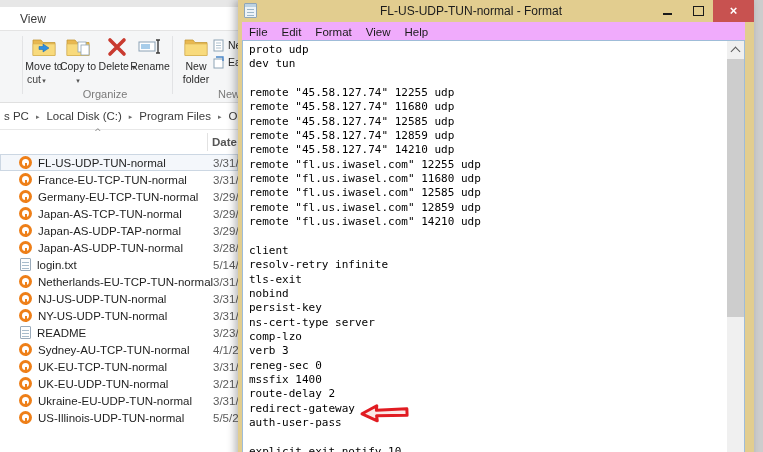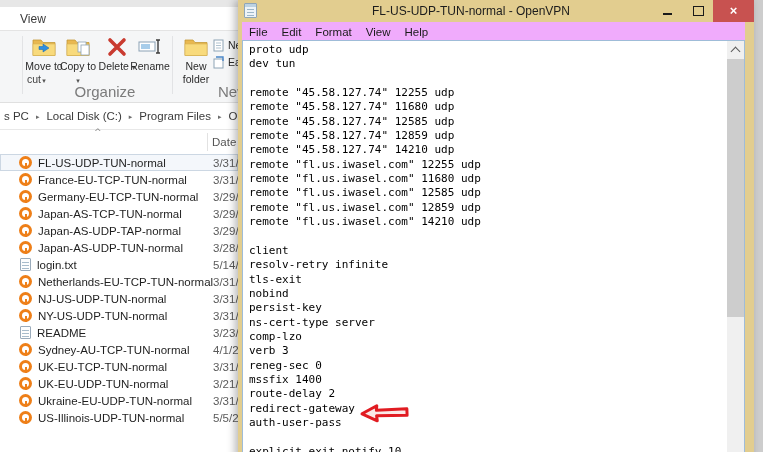--- a/index.html
+++ b/index.html
@@ -13,31 +13,31 @@
   .exp-tabrow { position:absolute; left:0; top:7px; width:100%; height:24px; background:#fff; border-bottom:1px solid #e4e4e4; }
   .exp-tab { position:absolute; left:14px; top:0; height:24px; line-height:24px; font-size:12px; color:#3b3b3b; padding:0 6px; cursor:default; }
   .ribbon { position:absolute; left:0; top:31px; width:100%; height:72px; background:#f5f6f7; border-bottom:1px solid #e0e0e0; }
   .rib-sep { position:absolute; top:5px; height:58px; width:1px; background:#e2e3e5; }
   .paste-frag { position:absolute; left:0; top:42px; font-size:10.5px; color:#3f3f3f;padding-left:27px; }
   .rbtn { position:absolute; top:4px; width:38px; text-align:center; font-size:10.5px; line-height:12.5px; color:#2b2b2b; cursor:default; }
   .rbtn .ric { display:block; height:22px; margin:1px auto 2px auto; position:relative; width:26px; }
   .dd { font-size:7px; color:#555; }
   .smallbtn { position:absolute; font-size:10.5px; color:#2b2b2b; white-space:nowrap; }
   .smallbtn .sic { display:inline-block; vertical-align:-3px; margin-right:3px; }
-  .rib-grouplabel { position:absolute; bottom:2px; font-size:15px; color:#7b7b7b; text-align:center; }
+  .rib-grouplabel { position:absolute; bottom:2px; font-size:11px; color:#7b7b7b; text-align:center; }
   .addrbar { position:absolute; left:0; top:104px; width:100%; height:26px; background:#fff; border-bottom:1px solid #e8e8e8; }
   .breadcrumb { position:absolute; left:1px; top:0; height:25px; line-height:25px; font-size:11.5px; color:#3a3a3a; white-space:nowrap; }
   .crumb-wrap { display:inline-block; }
   .crumb { display:inline-block; padding:0 3px; cursor:default; }
   .sep { display:inline-block; font-size:7px; color:#6d6d6d; padding:0 4px; vertical-align:1px; }
   .crumb-wrap:last-child .sep { display:none; }
 
   .listhead { position:absolute; left:0; top:130px; width:100%; height:24px; background:#fff; }
   .colname { position:absolute; left:18px; top:6px; font-size:11.5px; color:#555; cursor:default;margin-top:20px; }
-  .coldate { position:absolute; left:212px; top:6px; font-size:11.5px; color:#555; cursor:default; }
+  .coldate { position:absolute; left:212px; top:6px; font-size:11.5px; color:#555; cursor:default;font-weight:bold; }
   .sortcaret { position:absolute; left:94px; top:-3px; font-size:9px; color:#8a8a8a; }
   .coldiv { position:absolute; left:207px; top:3px; height:18px; width:1px; background:#e2e2e2; }
 
   .filelist { position:absolute; left:0; top:154px; width:100%; }
   .row { position:relative; height:17px; display:flex; align-items:center; padding-left:18px; border:1px solid transparent; cursor:default; }
   .row[data-sel="true"] { background:#f4f7fb; border-color:#ccd7e3; }
   .ficon { width:13px; height:13px; flex:none; margin-right:6px; position:relative; }
   .ficon[data-icon="ovpn"] { background:#ee7f18; border-radius:50%; }
   .ficon[data-icon="ovpn"]::after { content:""; position:absolute; left:3px; top:3px; width:7px; height:7px; background:#fff; border-radius:50%; }
   .ficon[data-icon="ovpn"]::before { content:""; position:absolute; left:5.5px; top:6.5px; width:2px; height:6px; background:#ee7f18; z-index:1; }
@@ -257,21 +257,21 @@
       <span class="ficon" data-icon="ovpn"></span>
       <span class="fname">US-Illinois-UDP-TUN-normal</span>
       <span class="fdate">5/5/2</span>
     </div>
     </div>
 </div>
 
 <div class="notepad">
   <div class="np-titlebar">
     <span class="np-ico"></span>
-    <span class="np-title">FL-US-UDP-TUN-normal - OpenVPN</span>
+    <span class="np-title">FL-US-UDP-TUN-normal - Format</span>
     <div class="np-controls">
       <span class="np-min"></span>
       <span class="np-max"></span>
       <span class="np-close"><span>×</span></span>
     </div>
   </div>
 
   <div class="np-menubar">
     
   <span class="mitem">File</span><span class="mitem">Edit</span><span class="mitem">Format</span><span class="mitem">View</span><span class="mitem">Help</span></div>

